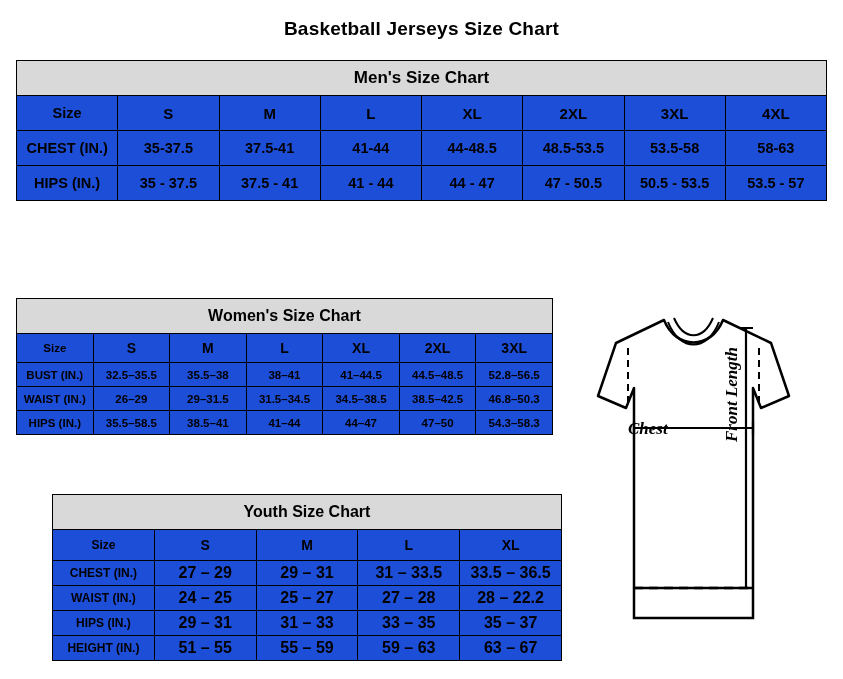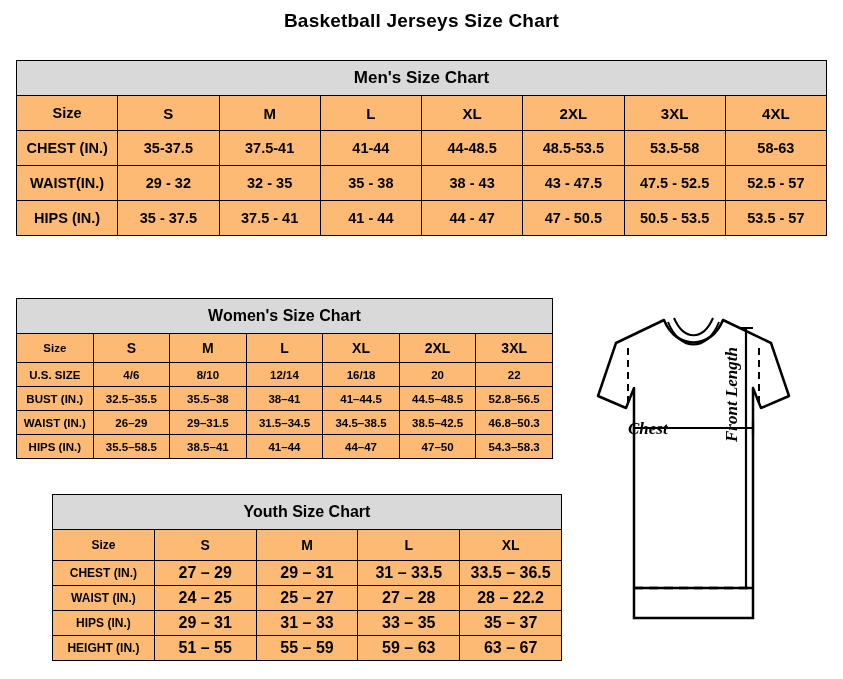--- a/index.html
+++ b/index.html
@@ -12,30 +12,30 @@
     height: 679px;
     position: relative;
     font-family: "Liberation Sans", sans-serif;
     color: #000000;
     overflow: hidden;
   }
   #page-title {
     text-align: center;
     font-size: 19px;
     font-weight: bold;
-    margin: 10px 0 0 0;
+    margin: 18px 0 0 0;
     letter-spacing: 0.2px;
   }
   .chart-block {
     position: absolute;
   }
   table.size-table {
     border-collapse: collapse;
     table-layout: fixed;
-    background: #fdba74;
+    background: #1d4ed8;
   }
   table.size-table th,
   table.size-table td {
     border: 1px solid #000000;
     text-align: center;
     vertical-align: middle;
     font-weight: bold;
     padding: 0;
   }
   .caption-cell {
@@ -118,30 +118,20 @@
           <td class="label">CHEST (IN.)</td>
           <td>35-37.5</td>
           <td>37.5-41</td>
           <td>41-44</td>
           <td>44-48.5</td>
           <td>48.5-53.5</td>
           <td>53.5-58</td>
           <td>58-63</td>
         </tr>
         <tr class="row">
-          <td class="label">WAIST(IN.)</td>
-          <td>29 - 32</td>
-          <td>32 - 35</td>
-          <td>35 - 38</td>
-          <td>38 - 43</td>
-          <td>43 - 47.5</td>
-          <td>47.5 - 52.5</td>
-          <td>52.5 - 57</td>
-        </tr>
-        <tr class="row">
           <td class="label">HIPS (IN.)</td>
           <td>35 - 37.5</td>
           <td>37.5 - 41</td>
           <td>41 - 44</td>
           <td>44 - 47</td>
           <td>47 - 50.5</td>
           <td>50.5 - 53.5</td>
           <td>53.5 - 57</td>
         </tr>
       </tbody>
@@ -157,29 +147,20 @@
         <tr class="hdr">
           <td class="label" style="width: 90px;">Size</td>
           <td>S</td>
           <td>M</td>
           <td>L</td>
           <td>XL</td>
           <td>2XL</td>
           <td>3XL</td>
         </tr>
         <tr class="row">
-          <td class="label">U.S. SIZE</td>
-          <td>4/6</td>
-          <td>8/10</td>
-          <td>12/14</td>
-          <td>16/18</td>
-          <td>20</td>
-          <td>22</td>
-        </tr>
-        <tr class="row">
           <td class="label">BUST  (IN.)</td>
           <td>32.5–35.5</td>
           <td>35.5–38</td>
           <td>38–41</td>
           <td>41–44.5</td>
           <td>44.5–48.5</td>
           <td>52.8–56.5</td>
         </tr>
         <tr class="row">
           <td class="label">WAIST  (IN.)</td>

